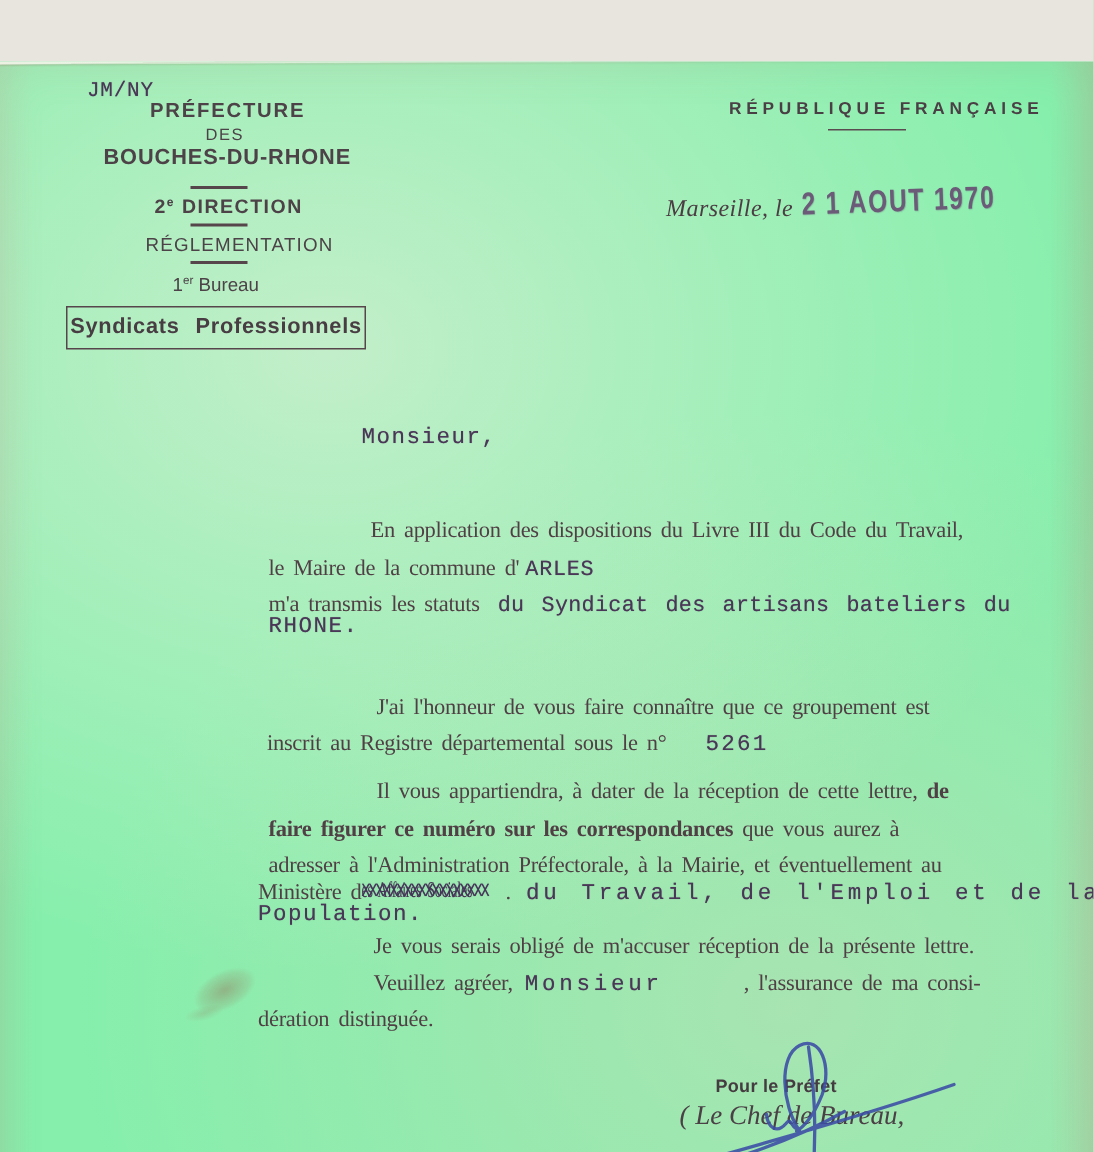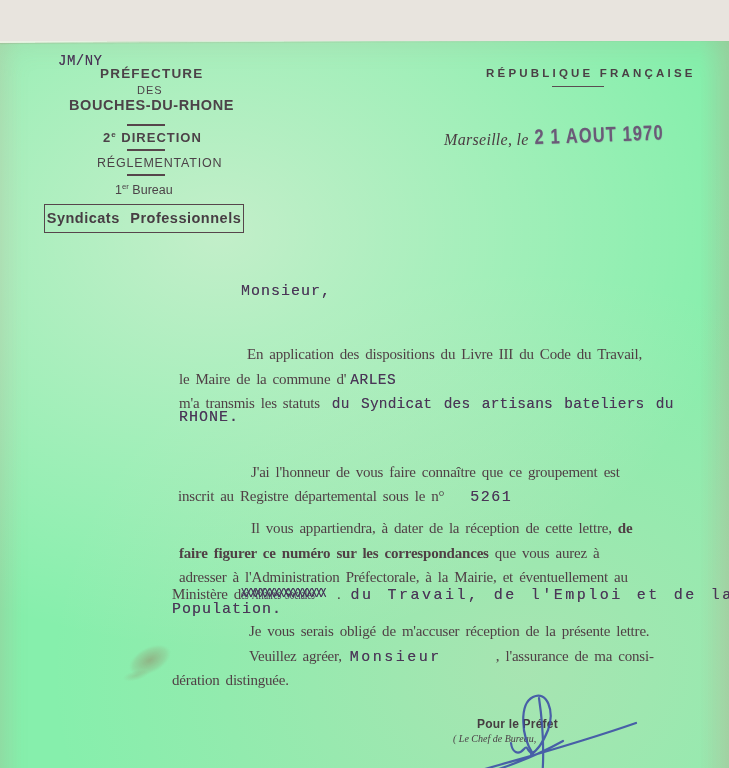--- a/index.html
+++ b/index.html
@@ -92,21 +92,21 @@
     vertical-align:-3px;overflow:hidden;}
   .struck .under{position:absolute;left:0;top:0;font-size:15px;color:#4a3657;
     transform:scaleX(.62);transform-origin:left top;white-space:nowrap;}
   .struck .xover{position:absolute;left:0;top:1px;
     font-family:"Liberation Mono","DejaVu Sans Mono",monospace;font-size:12.5px;
     letter-spacing:-1.5px;color:#46365a;transform:scaleX(.78);transform-origin:left top;
     text-shadow:0 0 .6px rgba(70,54,90,.8);white-space:nowrap;}
 
   
   .sig1{left:477px;top:676px;font-size:12px;font-weight:bold;color:#453c41;letter-spacing:.2px;}
-  .sig2{left:453px;top:692px;font-style:italic;font-size:10px;color:#4a4046;}
+  .sig2{left:453px;top:692px;font-style:italic;font-size:18px;color:#4a4046;}
   .ink{position:absolute;left:0;top:0;pointer-events:none;}
 
   sup{font-size:.62em;vertical-align:super;}
 </style>
 </head>
 <body>
 
 <div id="page">
   <div class="vign"></div>
   <div class="crease c1"></div>

